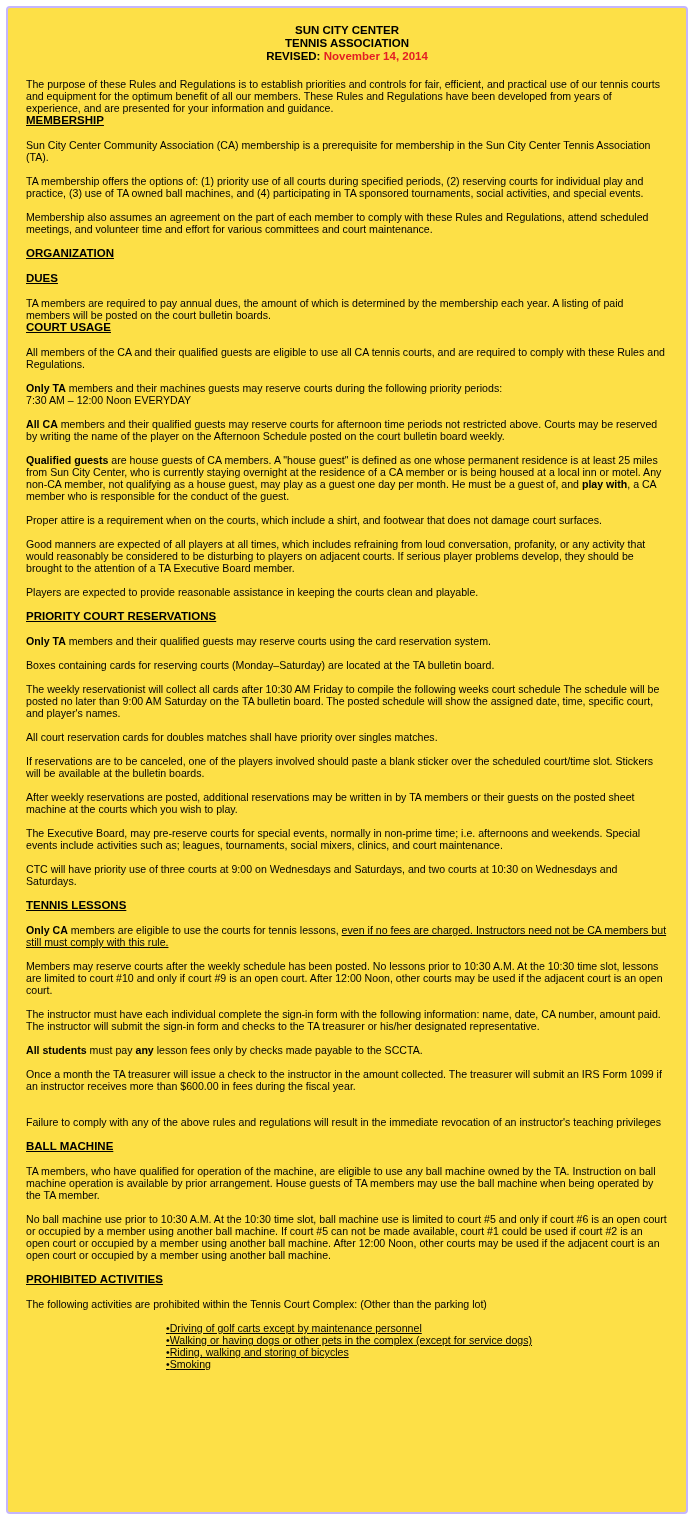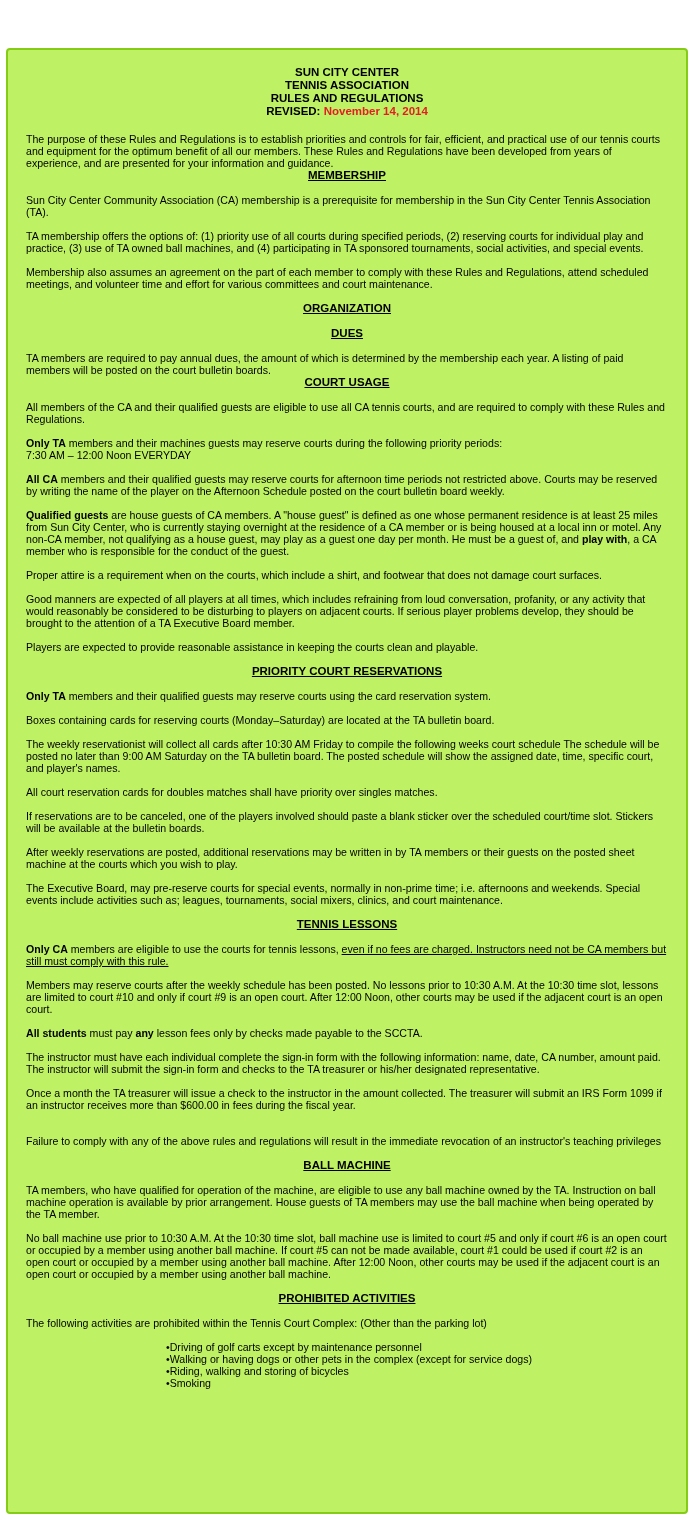--- a/index.html
+++ b/index.html
@@ -11,27 +11,26 @@
     width: 694px;
     height: 1520px;
     position: relative;
     font-family: "Liberation Sans", sans-serif;
     color: #000000;
     overflow: hidden;
   }
   .page {
     position: absolute;
     left: 6px; top: 6px; right: 6px; bottom: 6px;
-    border: 2px solid #84cc16;
+    border: 2px solid #c4b5fd;
     border-radius: 4px;
     box-sizing: border-box;
     padding: 16px 18px 0 18px;
     overflow: hidden;
-    background: #bef264;
-    margin-top: 42px;
+    background: #fde047;
   }
   .doc-title {
     text-align: center;
     font-weight: bold;
     font-size: 11.5px;
     line-height: 13px;
   }
   .doc-title .red { }
   .doc-body {
     margin-top: 15px;
@@ -44,43 +43,42 @@
   p.para.nogap {
     margin-bottom: 0;
   }
   p.para .b { font-weight: bold; }
   p.para .u { text-decoration: underline; }
   h2.heading {
     font-size: 11.5px;
     line-height: 13px;
     font-weight: bold;
     text-decoration: underline;
-    text-align: center;
     margin: 0 0 12px 0;
   }
   p.center-line {
     text-align: left;
     margin: 0 0 12px 0;
   }
   .spacer { height: 12px; }
   ul.bullets {
     list-style: none;
     margin: 0 0 12px 0;
     padding: 0 0 0 140px;
+    text-decoration: underline;
   }
   ul.bullets li::before { content: "\2022 "; }
 </style>
 </head>
 <body>
 
 <div class="page">
   <div class="doc-title">
     <div>SUN CITY CENTER</div>
     <div>TENNIS ASSOCIATION</div>
-    <div>RULES AND REGULATIONS</div>
     <div>
       <span>REVISED:</span>
       <span class="red" style="color: rgb(227, 30, 36);">November 14, 2014</span>
     </div>
   </div>
   <div class="doc-body">
       <p class="para nogap"><span>The purpose of these Rules and Regulations is to establish priorities and controls for fair, efficient, and practical use of our tennis courts and equipment for the optimum benefit of all our members. These Rules and Regulations have been developed from years of experience, and are presented for your information and guidance.</span></p>
       <h2 class="heading">MEMBERSHIP</h2>
       <p class="para"><span>Sun City Center Community Association (CA) membership is a prerequisite for membership in the Sun City Center Tennis Association (TA).</span></p>
       <p class="para"><span>TA membership offers the options of: (1) priority use of all courts during specified periods, (2) reserving courts for individual play and practice, (3) use of TA owned ball machines, and (4) participating in TA sponsored tournaments, social activities, and special events.</span></p>
@@ -98,25 +96,26 @@
       <p class="para"><span>Good manners are expected of all players at all times, which includes refraining from loud conversation, profanity, or any activity that would reasonably be considered to be disturbing to players on adjacent courts. If serious player problems develop, they should be brought to the attention of a TA Executive Board member.</span></p>
       <p class="para"><span>Players are expected to provide reasonable assistance in keeping the courts clean and playable.</span></p>
       <h2 class="heading">PRIORITY COURT RESERVATIONS</h2>
       <p class="para"><span class="b">Only TA</span><span> members and their qualified guests may reserve courts using the card reservation system.</span></p>
       <p class="para"><span>Boxes containing cards for reserving courts (Monday–Saturday) are located at the TA bulletin board.</span></p>
       <p class="para"><span>The weekly reservationist will collect all cards after 10:30 AM Friday to compile the following weeks court schedule The schedule will be posted no later than 9:00 AM Saturday on the TA bulletin board. The posted schedule will show the assigned date, time, specific court, and player's names.</span></p>
       <p class="para"><span>All court reservation cards for doubles matches shall have priority over singles matches.</span></p>
       <p class="para"><span>If reservations are to be canceled, one of the players involved should paste a blank sticker over the scheduled court/time slot. Stickers will be available at the bulletin boards.</span></p>
       <p class="para"><span>After weekly reservations are posted, additional reservations may be written in by TA members or their guests on the posted sheet machine at the courts which you wish to play.</span></p>
       <p class="para"><span>The Executive Board, may pre-reserve courts for special events, normally in non-prime time; i.e. afternoons and weekends. Special events include activities such as; leagues, tournaments, social mixers, clinics, and court maintenance.</span></p>
+      <p class="para"><span>CTC will have priority use of three courts at 9:00 on Wednesdays and Saturdays, and two courts at 10:30 on Wednesdays and Saturdays.</span></p>
       <h2 class="heading">TENNIS LESSONS</h2>
       <p class="para"><span class="b">Only CA</span><span> members are eligible to use the courts for tennis lessons, </span><span class="u">even if no fees are charged. Instructors need not be CA members but still must comply with this rule.</span></p>
       <p class="para"><span>Members may reserve courts after the weekly schedule has been posted. No lessons prior to 10:30 A.M. At the 10:30 time slot, lessons are limited to court #10 and only if court #9 is an open court. After 12:00 Noon, other courts may be used if the adjacent court is an open court.</span></p>
+      <p class="para"><span>The instructor must have each individual complete the sign-in form with the following information: name, date, CA number, amount paid. The instructor will submit the sign-in form and checks to the TA treasurer or his/her designated representative.</span></p>
       <p class="para"><span> </span><span class="b">All students</span><span> must pay </span><span class="b">any</span><span> lesson fees only by checks made payable to the SCCTA.</span></p>
-      <p class="para"><span>The instructor must have each individual complete the sign-in form with the following information: name, date, CA number, amount paid. The instructor will submit the sign-in form and checks to the TA treasurer or his/her designated representative.</span></p>
       <p class="para"><span>Once a month the TA treasurer will issue a check to the instructor in the amount collected. The treasurer will submit an IRS Form 1099 if an instructor receives more than $600.00 in fees during the fiscal year.</span></p>
       <div class="spacer"></div>
       <p class="para"><span>Failure to comply with any of the above rules and regulations will result in the immediate revocation of an instructor's teaching privileges</span></p>
       <h2 class="heading">BALL MACHINE</h2>
       <p class="para"><span>TA members, who have qualified for operation of the machine, are eligible to use any ball machine owned by the TA. Instruction on ball machine operation is available by prior arrangement. House guests of TA members may use the ball machine when being operated by the TA member.</span></p>
       <p class="para"><span>No ball machine use prior to 10:30 A.M. At the 10:30 time slot, ball machine use is limited to court #5 and only if court #6 is an open court or occupied by a member using another ball machine. If court #5 can not be made available, court #1 could be used if court #2 is an open court or occupied by a member using another ball machine. After 12:00 Noon, other courts may be used if the adjacent court is an open court or occupied by a member using another ball machine.</span></p>
       <h2 class="heading">PROHIBITED ACTIVITIES</h2>
       <p class="para"><span>The following activities are prohibited within the Tennis Court Complex: (Other than the parking lot)</span></p>
       <ul class="bullets">
         <li>Driving of golf carts except by maintenance personnel</li>

